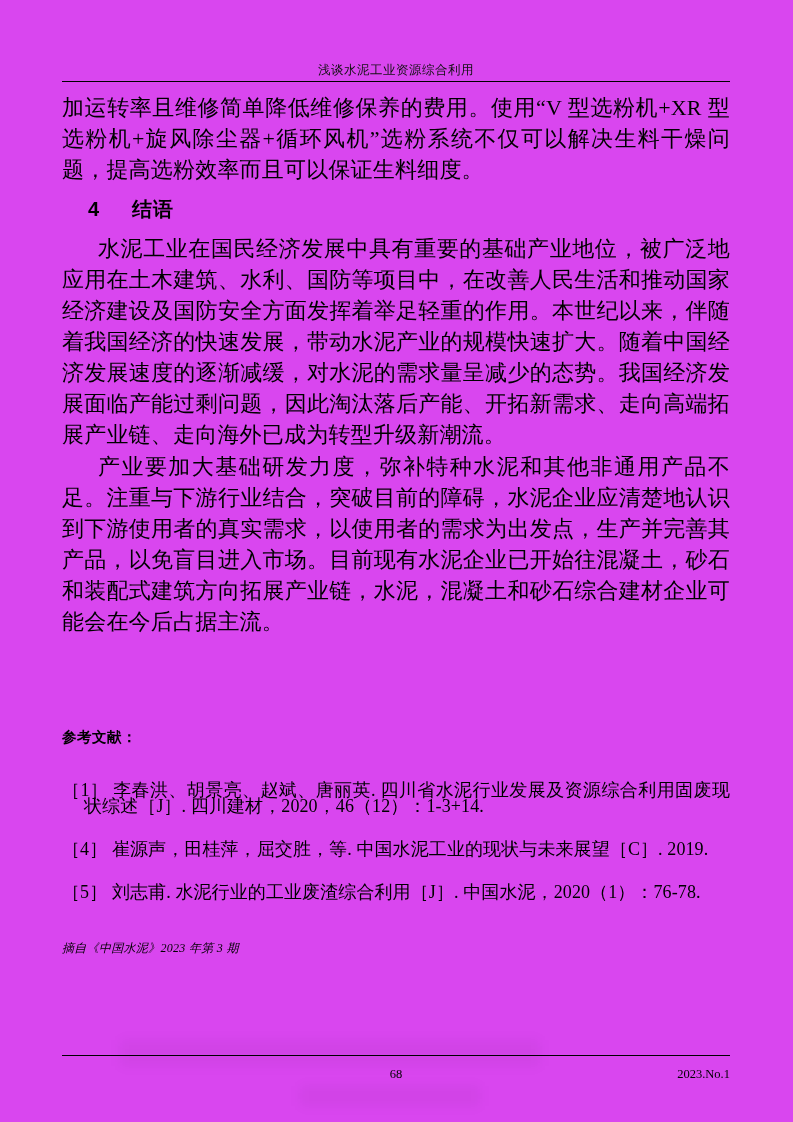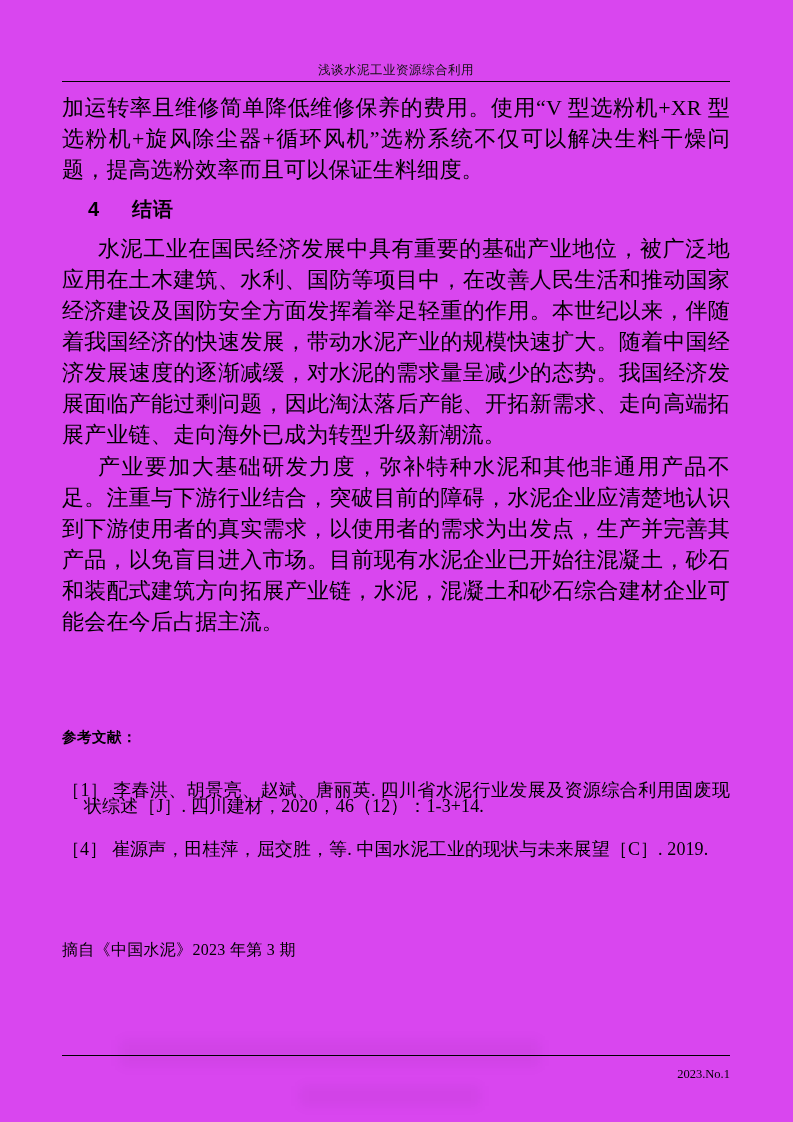--- a/index.html
+++ b/index.html
@@ -93,21 +93,22 @@
     padding-left: 22px;
     text-indent: -22px;
     margin-bottom: 1px;
     text-align: justify;
     letter-spacing: 0.1px;
     margin-top: 27px;
   }
   .source-note {
     position: absolute;
     left: 0;
-    font-size: 16px;
+    font-size: 12px;
+    font-style: italic;
     letter-spacing: 0.3px;
   }
   
   .footer-rule {
     position: absolute;
     bottom: 66px;
     left: 0;
     width: 668px;
     border-bottom: 1.5px solid #000;
   }
@@ -159,21 +160,23 @@
 
     <div class="body-block" style="top:453px;font-family:Liberation Mono, monospace;">
       <p class="para indent">产业要加大基础研发力度，弥补特种水泥和其他非通用产品不足。注重与下游行业结合，突破目前的障碍，水泥企业应清楚地认识到下游使用者的真实需求，以使用者的需求为出发点，生产并完善其产品，以免盲目进入市场。目前现有水泥企业已开始往混凝土，砂石和装配式建筑方向拓展产业链，水泥，混凝土和砂石综合建材企业可能会在今后占据主流。</p>
     </div>
 
     <div class="ref-title" style="top:728px;">参考文献：</div>
 
     <div class="ref-list" style="top:755px;">
       <div class="ref-item">［1］ 李春洪、胡景亮、赵斌、唐丽英. 四川省水泥行业发展及资源综合利用固废现状综述［J］. 四川建材，2020，46（12）：1-3+14.</div>
       <div class="ref-item">［4］ 崔源声，田桂萍，屈交胜，等. 中国水泥工业的现状与未来展望［C］. 2019.</div>
+      <div class="ref-item">［5］ 刘志甫. 水泥行业的工业废渣综合利用［J］. 中国水泥，2020（1）：76-78.</div>
     </div>
 
     <div class="source-note" style="top:940px;">摘自《中国水泥》2023 年第 3 期</div>
 
     <div class="footer-rule"></div>
+    <div class="footer-page">68</div>
     <div class="footer-right">2023.No.1</div>
 
   </div>
 </div>
 
 </body></html>

